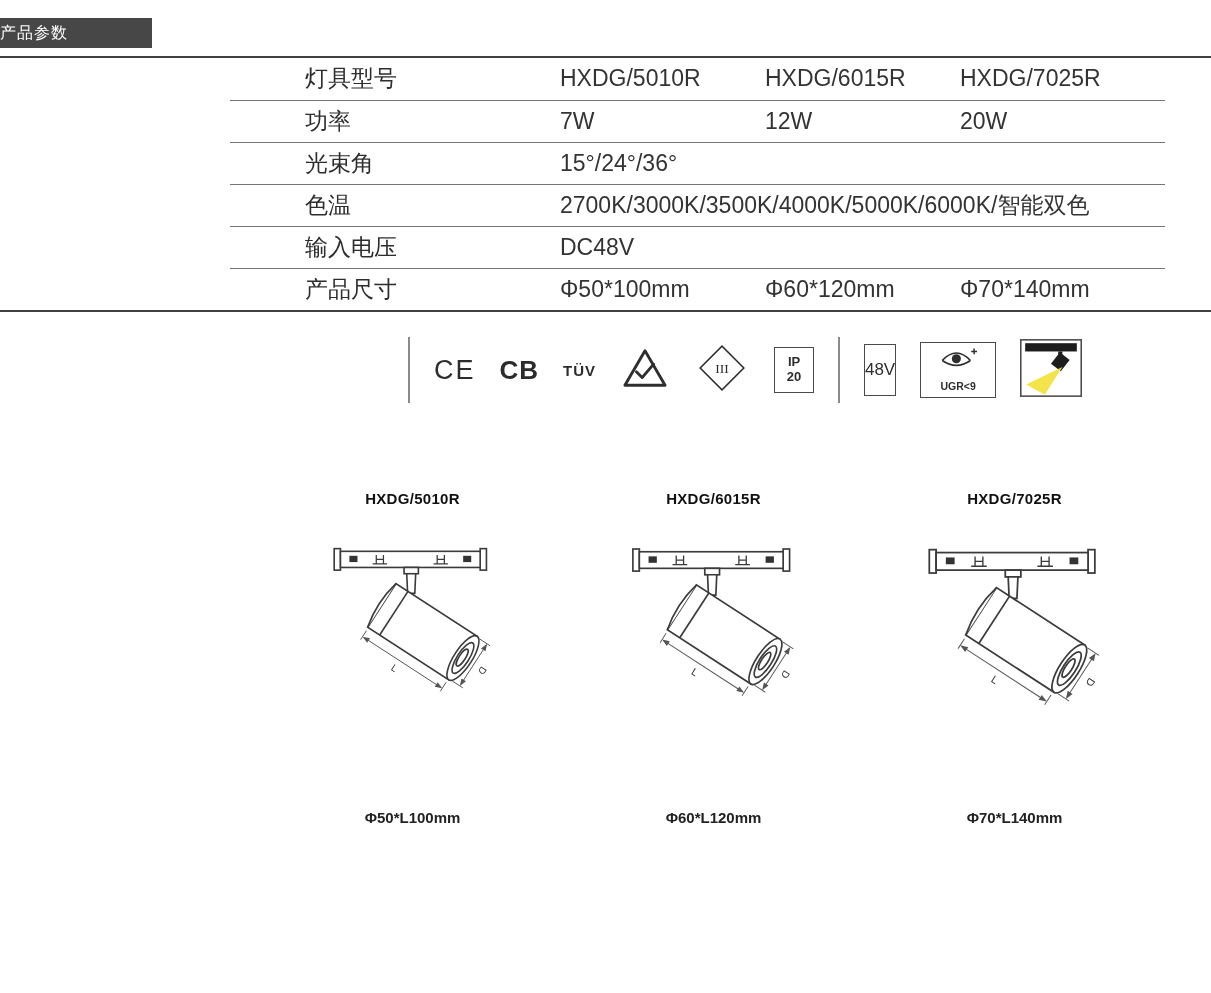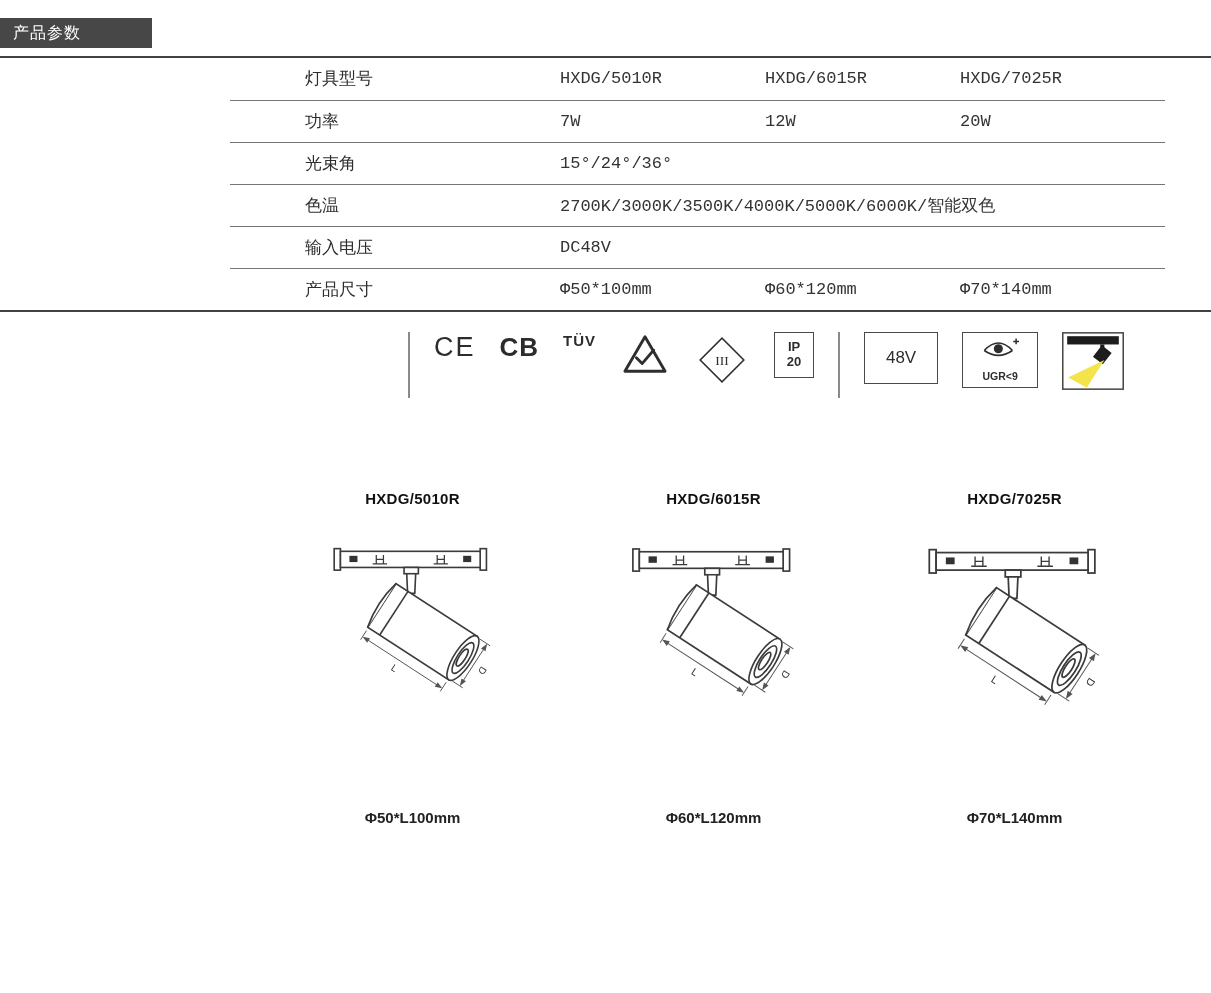--- a/index.html
+++ b/index.html
@@ -4,47 +4,47 @@
 <style>
   * { margin:0; padding:0; box-sizing:border-box; }
   html,body { background:#ffffff; }
   .page {
     position:relative; width:1211px; height:993px; background:#fff;
     font-family:"Liberation Sans","DejaVu Sans",sans-serif; color:#333; overflow:hidden;
   }
   
   .badge {
     margin-top:18px; width:152px; height:30px; background:#474747; color:#fff;
-    font-size:16px; display:flex; align-items:center; padding-left:13px; letter-spacing:1px;
+    font-size:16px; display:flex; align-items:center; letter-spacing:1px;
   }
   .rule { width:100%; height:2px; background:#414141; }
   .rule.top { margin-top:8px; }
 
   
   table.spec {
     margin-left:230px; width:935px; border-collapse:collapse;
-    font-size:17px; color:#333; table-layout:fixed;font-family:Liberation Mono, monospace;
+    font-size:23px; color:#333; table-layout:fixed;
   }
   table.spec td { height:42px; vertical-align:middle; border-bottom:1px solid #757575; }
   table.spec tr:last-child td { border-bottom:none; }
   table.spec td.lbl { padding-left:75px; color:#2d2d2d; }
 
   
-  .certs { margin-top:20px; margin-left:408px; display:flex; gap:24px; height:76px; }
+  .certs { margin-top:20px; margin-left:408px; display:flex; align-items:center; gap:24px; height:76px; }
   .vsep { width:2px; height:66px; background:#8a8a8a; }
   .mark { color:#2c2c2c; white-space:nowrap; }
   .mark.ce  { font-size:27px; font-weight:500; letter-spacing:2px; }
   .mark.cb  { font-size:26px; font-weight:700; letter-spacing:1px; }
   .mark.tuv { font-size:15px; font-weight:800; letter-spacing:1px; }
   .cbox {
     border:1.5px solid #4a4a4a; display:flex; flex-direction:column;
     align-items:center; justify-content:center; color:#2e2e2e; background:#fff;
   }
   .cbox.ip  { width:40px; height:46px; font-size:13px; font-weight:700; line-height:1.15; }
-  .cbox.v48 { width:74px; height:52px; font-size:17px; font-weight:500; }
+  .cbox.v48 { width:32px; height:52px; font-size:17px; font-weight:500; }
   .cbox.ugr { width:76px; height:56px; gap:12px; }
   .ugr-label { font-size:10.5px; font-weight:600; }
 
   
   .products { display:flex; margin-left:300px; gap:76px; margin-top:82px; }
   .product { width:225px; display:flex; flex-direction:column; align-items:center; }
   .model { font-size:15px; font-weight:700; color:#111; letter-spacing:0.3px; }
   .draw-wrap { margin-top:30px; height:256px; display:flex; align-items:flex-start; justify-content:center; }
   svg.draw { width:206px; height:auto; }
   .product:nth-child(2) svg.draw { width:212px; }

